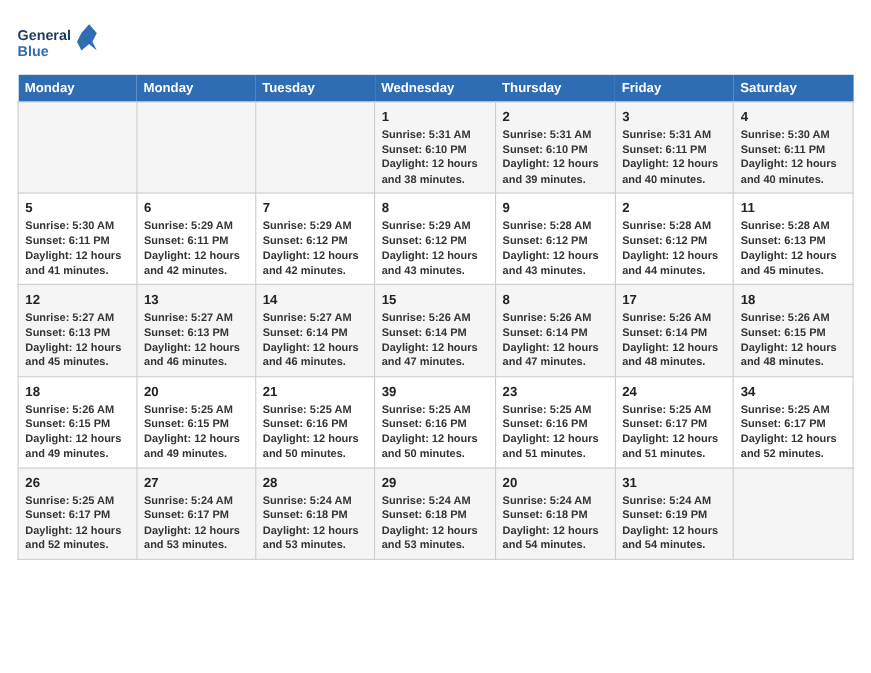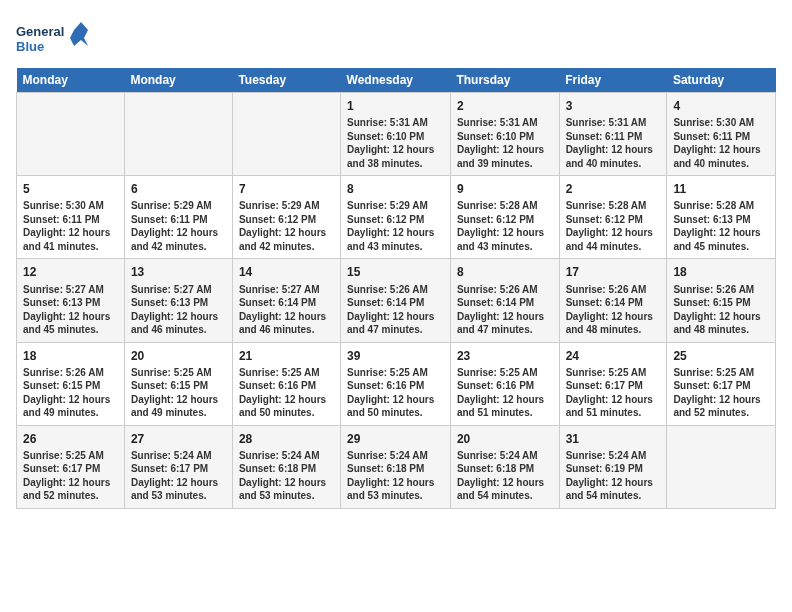--- a/index.html
+++ b/index.html
@@ -275,21 +275,21 @@
 and 51 minutes.</div>
         </td>
         <td>
           <div class="day-num">24</div>
           <div class="day-info" style="white-space: pre-line;">Sunrise: 5:25 AM
 Sunset: 6:17 PM
 Daylight: 12 hours
 and 51 minutes.</div>
         </td>
         <td>
-          <div class="day-num">25</div>
+          <div class="day-num">34</div>
           <div class="day-info" style="white-space: pre-line;">Sunrise: 5:25 AM
 Sunset: 6:17 PM
 Daylight: 12 hours
 and 52 minutes.</div>
         </td>
       </tr>
       <tr>
         <td>
           <div class="day-num">26</div>
           <div class="day-info" style="white-space: pre-line;">Sunrise: 5:25 AM

